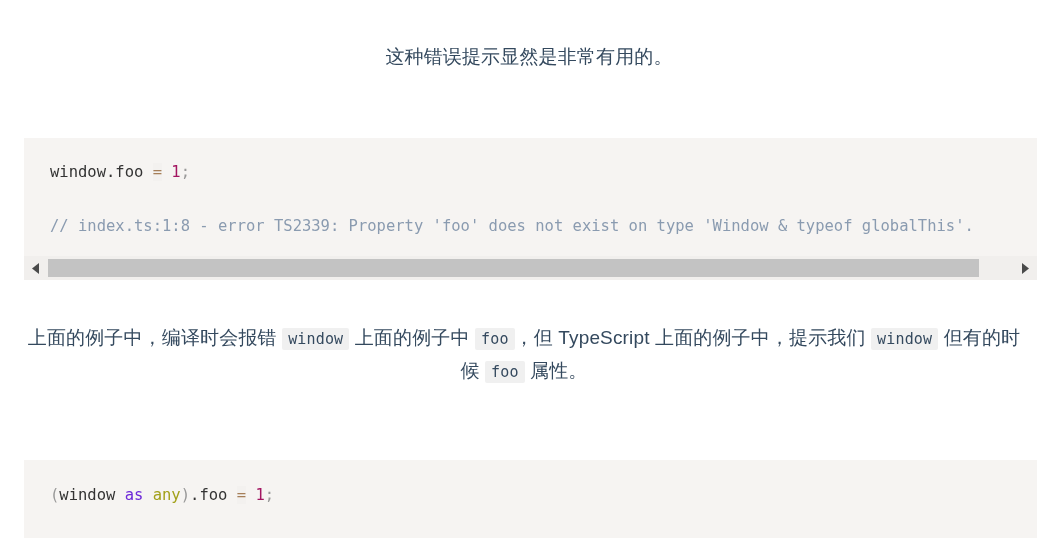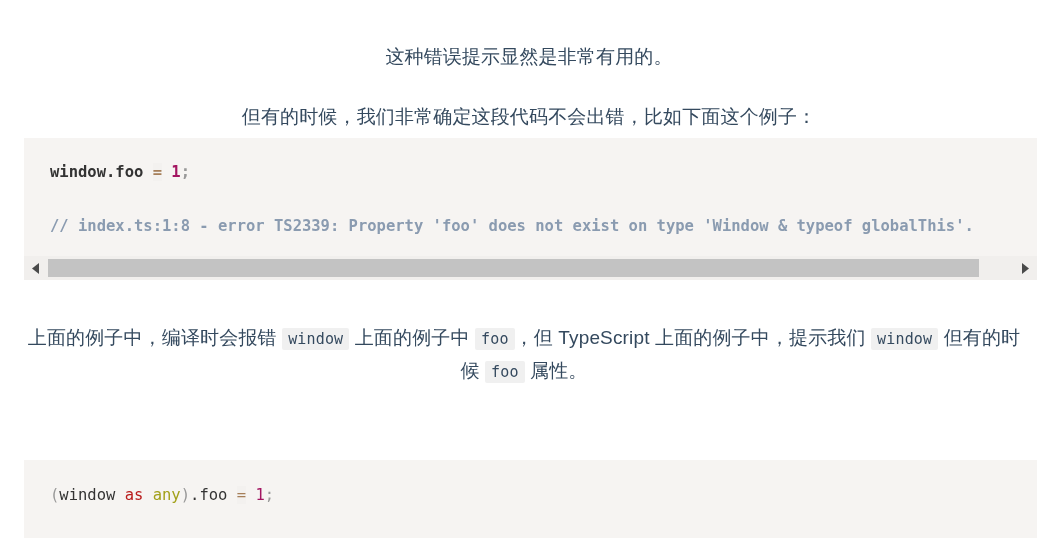--- a/index.html
+++ b/index.html
@@ -62,31 +62,31 @@
   .codeblock pre {
     margin: 0;
     padding: 22px 0 22px 26px;
     font-family: "DejaVu Sans Mono", "Liberation Mono", monospace;
     font-size: 15.5px;
     line-height: 27px;
     white-space: pre;
     color: #333333;
   }
   .cb-1 { top: 138px; height: 118px; }
-  .cb-1 pre { padding-top: 21px; padding-bottom: 0; font-weight: bold; }
+  .cb-1 pre { padding-top: 21px; padding-bottom: 0; }
   .cb-2 { top: 460px; height: 78px; }
   .cb-2 pre { padding-top: 22px; }
 
   
   .tok-plain   { color: #333333; }
   .tok-punct   { color: #999999; }
   .tok-op      { color: #a67f59; background: #f3f1ef; }
   .tok-num     { color: #a31561; }
   .tok-comment { color: #8a9bb0; }
-  .tok-kw      { color: #b91c1c; }
+  .tok-kw      { color: #6d28d9; }
   .tok-type    { color: #a3a11b; }
 
   
   .hscroll {
     position: absolute;
     left: 24px;
     top: 256px;
     width: 1013px;
     height: 24px;
     background: #f1efed;
@@ -118,21 +118,20 @@
     background: #c3c3c3;
   }
 </style>
 </head>
 <body>
 
 <div class="page">
 
   <p class="para para-1">这种错误提示显然是非常有用的。</p>
 
-  <p class="para para-2">但有的时候，我们非常确定这段代码不会出错，比如下面这个例子：</p>
 
   <div class="codeblock cb-1">
     <pre><span class="tok-plain">window.foo</span><span> </span><span class="tok-op">=</span><span> </span><span class="tok-num">1</span><span class="tok-punct">;</span>
 
 <span class="tok-comment">// index.ts:1:8 - error TS2339: Property 'foo' does not exist on type 'Window &amp; typeof globalThis'.</span></pre>
   </div>
 
   <div class="hscroll">
     <div class="arrow">
       <span>

